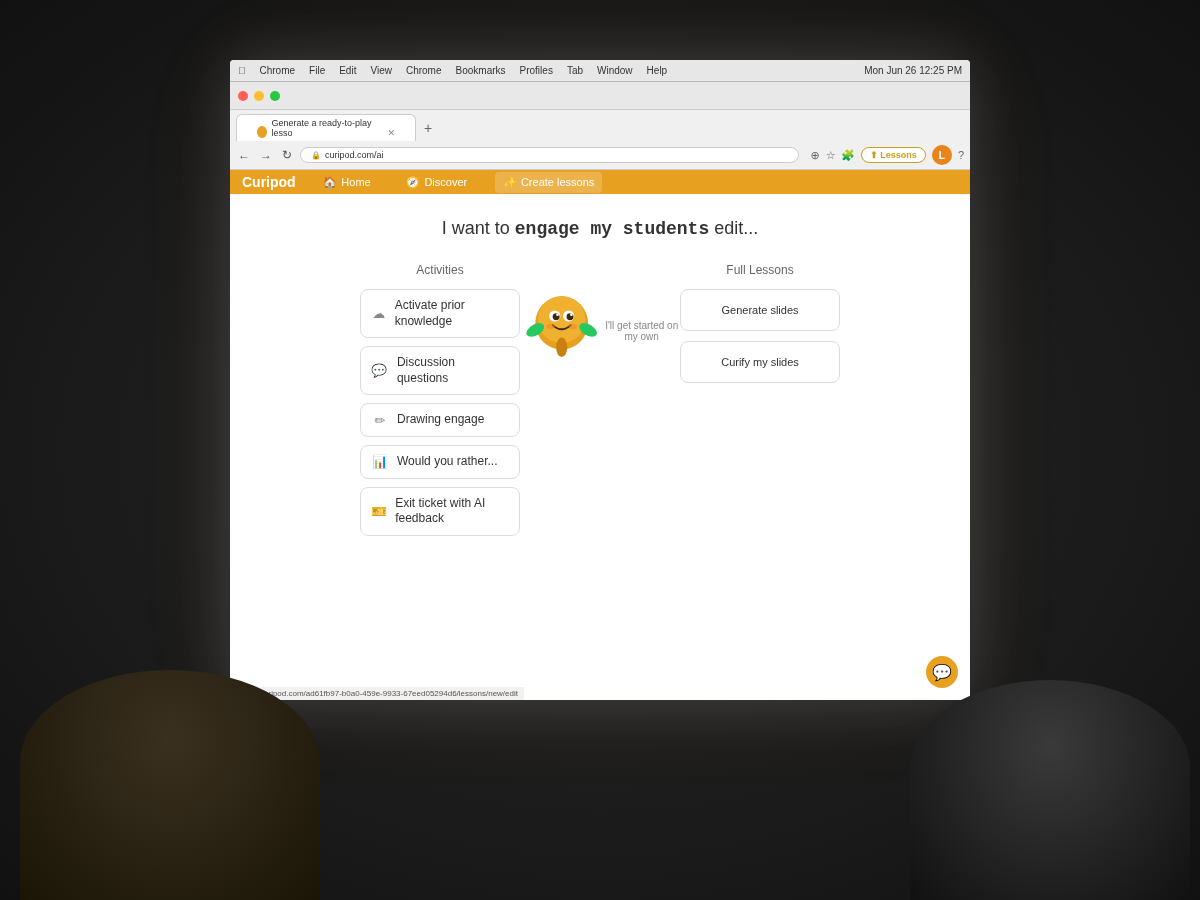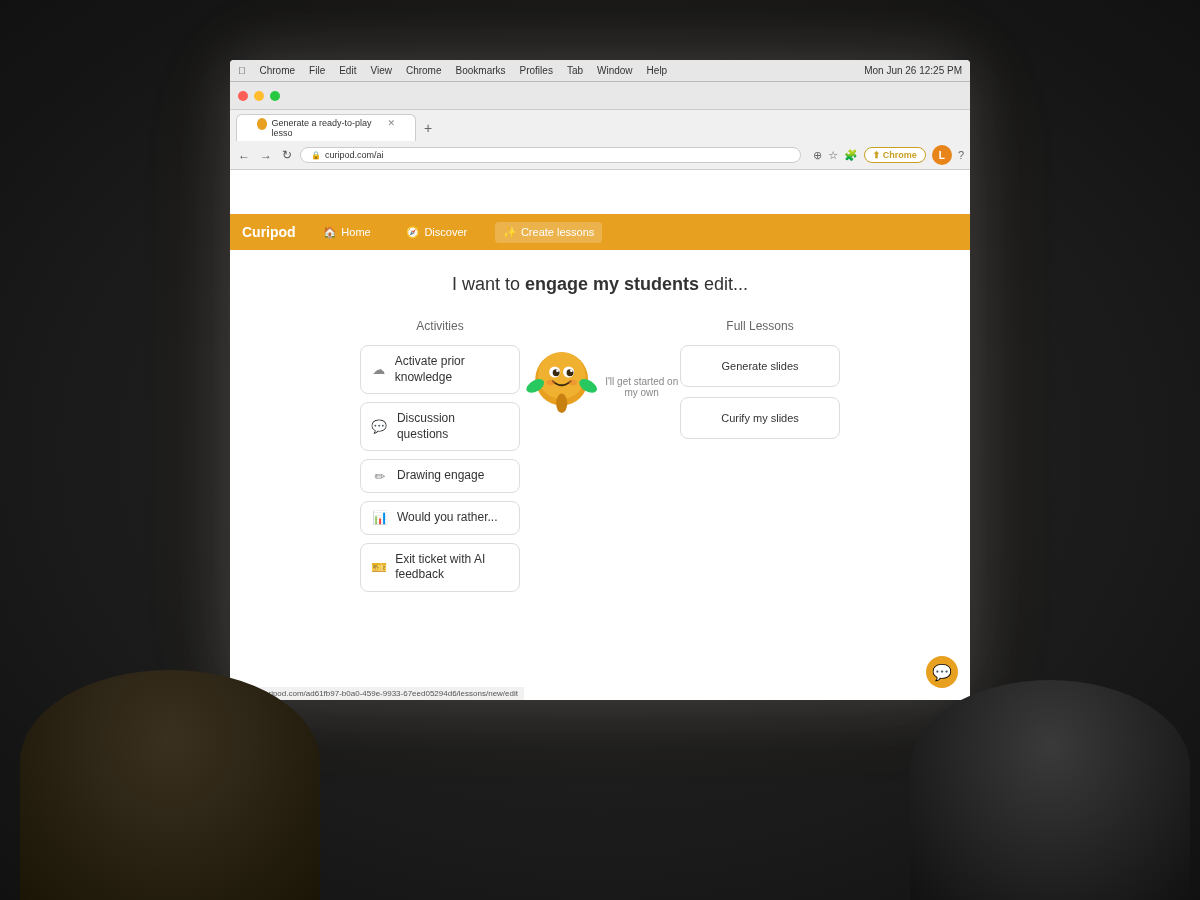--- a/index.html
+++ b/index.html
@@ -80,21 +80,21 @@
 
     .browser-tab {
       background: #fff;
       border: 1px solid #ccc;
       border-bottom: none;
       border-radius: 6px 6px 0 0;
       padding: 3px 20px;
       font-size: 9px;
       color: #333;
       display: flex;
-      align-items: flex-start;
+      align-items: flex-end;
       gap: 4px;
       max-width: 180px;
     }
 
     .tab-favicon {
       width: 12px;
       height: 12px;
       background: #e8a020;
       border-radius: 50%;
     }
@@ -176,26 +176,25 @@
       font-size: 10px;
       display: flex;
       align-items: center;
       justify-content: center;
       font-weight: bold;
     }
 
     
     .curipod-nav {
       background: #e8a020;
-      height: 36px;
+      height: 24px;
       display: flex;
       align-items: center;
       padding: 0 12px;
       gap: 20px;
-      margin-top: 44px;
     }
 
     .curipod-logo {
       font-size: 14px;
       font-weight: bold;
       color: #fff;
     }
 
     .nav-item {
       display: flex;
@@ -222,20 +221,21 @@
     .headline {
       text-align: center;
       font-size: 18px;
       color: #333;
       margin-bottom: 24px;
       font-weight: 400;
     }
 
     .headline strong {
       font-weight: 800;
+      font-family: Liberation Mono, monospace;
     }
 
     .content-grid {
       display: flex;
       justify-content: center;
       align-items: flex-start;
     }
 
     
     .activities-col {
@@ -432,21 +432,21 @@
       <button class="nav-btn">→</button>
       <button class="nav-btn">↻</button>
       <div class="address-bar">
         <span class="lock-icon">🔒</span>
         <span>curipod.com/ai</span>
       </div>
       <div class="browser-actions">
         <span class="browser-action-btn">⊕</span>
         <span class="browser-action-btn">☆</span>
         <span class="browser-action-btn">🧩</span>
-        <button class="upgrade-btn">⬆ Chrome</button>
+        <button class="upgrade-btn">⬆ Lessons</button>
         <div class="user-avatar">L</div>
         <span class="browser-action-btn">?</span>
       </div>
     </div>
   </div>
 
   <div class="curipod-nav">
     <span class="curipod-logo">Curipod</span>
     <div class="nav-item">
       <span>🏠</span>

